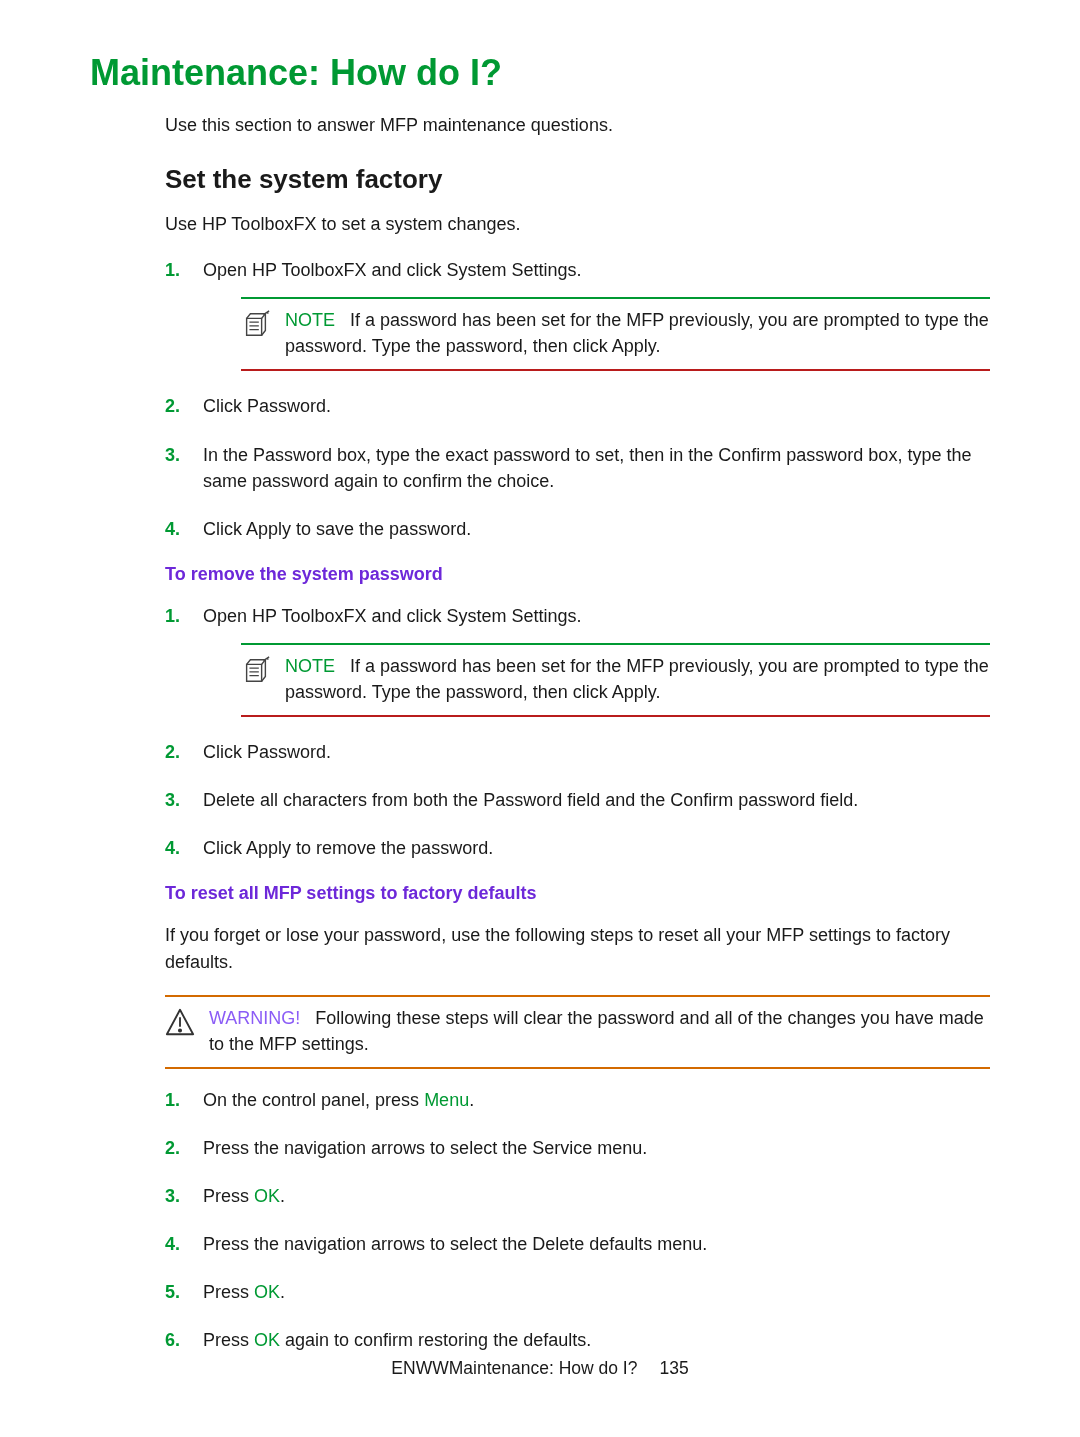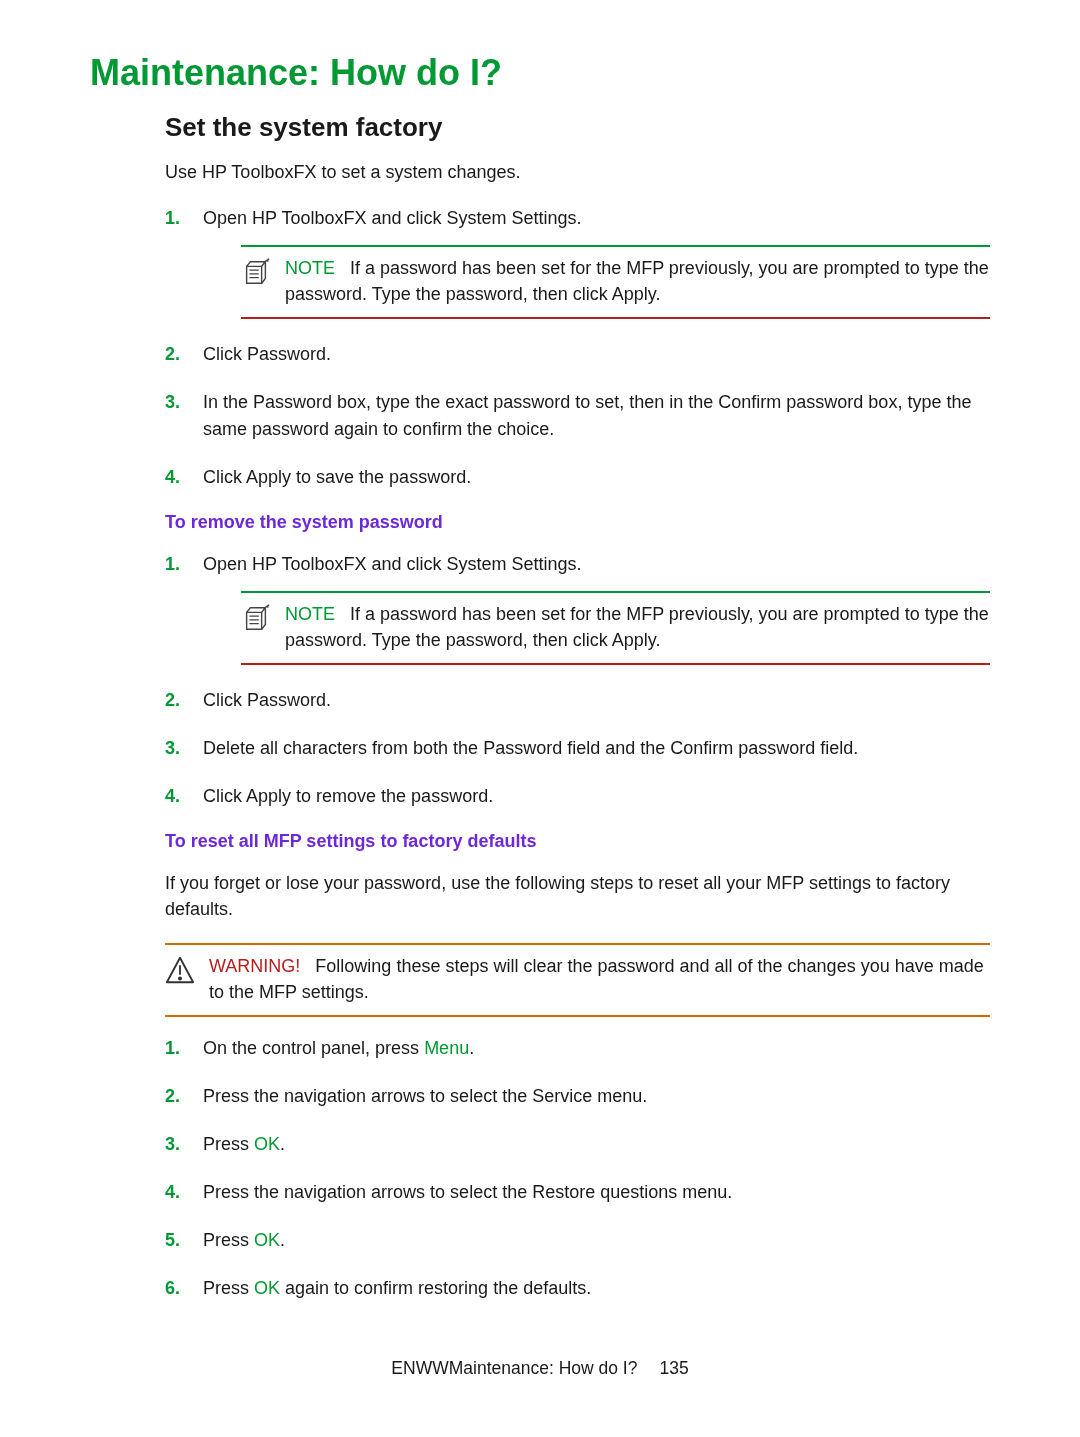--- a/index.html
+++ b/index.html
@@ -54,21 +54,21 @@
   }
   ol.steps > li > .num {
     position: absolute;
     left: 0;
     top: 0;
     color: #009933;
     font-weight: bold;
   }
   .bold { font-weight: normal; }
   .green { color: #009933; }
-  .orange { color: #b91c1c; }
+  .orange { color: #8b5cf6; }
   .note-box, .warn-box {
     margin-left: 38px;
     margin-top: 14px;
     margin-bottom: 8px;
     border-top: 2px solid #009933;
     border-bottom: 2px solid #b91c1c;
     padding: 8px 0 10px 0;
     display: flex;
     align-items: flex-start;
     gap: 14px;
@@ -116,20 +116,21 @@
 </style>
 </head>
 <body>
 
 <div class="page">
 
   <h1 class="h1">Maintenance: How do I?</h1>
 
   <div class="indent-block">
 
+    <p class="intro">Use this section to answer MFP maintenance questions.</p>
 
     <h2 class="h2">Set the system factory</h2>
 
     <p class="para">Use HP ToolboxFX to set a system changes.</p>
 
     <ol class="steps">
       <li>
         <span class="num">1.</span>
         <span>Open HP ToolboxFX and click </span><span class="bold">System Settings</span><span>.</span>
         <div class="note-box">
@@ -227,21 +228,21 @@
       <li>
         <span class="num">2.</span>
         <span>Press the navigation arrows to select the </span><span class="bold">Service</span><span> menu.</span>
       </li>
       <li>
         <span class="num">3.</span>
         <span>Press </span><span class="green">OK</span><span>.</span>
       </li>
       <li>
         <span class="num">4.</span>
-        <span>Press the navigation arrows to select the </span><span class="bold">Restore questions</span><span> menu.</span>
+        <span>Press the navigation arrows to select the </span><span class="bold">Delete defaults</span><span> menu.</span>
       </li>
       <li>
         <span class="num">5.</span>
         <span>Press </span><span class="green">OK</span><span>.</span>
       </li>
       <li>
         <span class="num">6.</span>
         <span>Press </span><span class="green">OK</span><span> again to confirm restoring the defaults.</span>
       </li>
     </ol>

